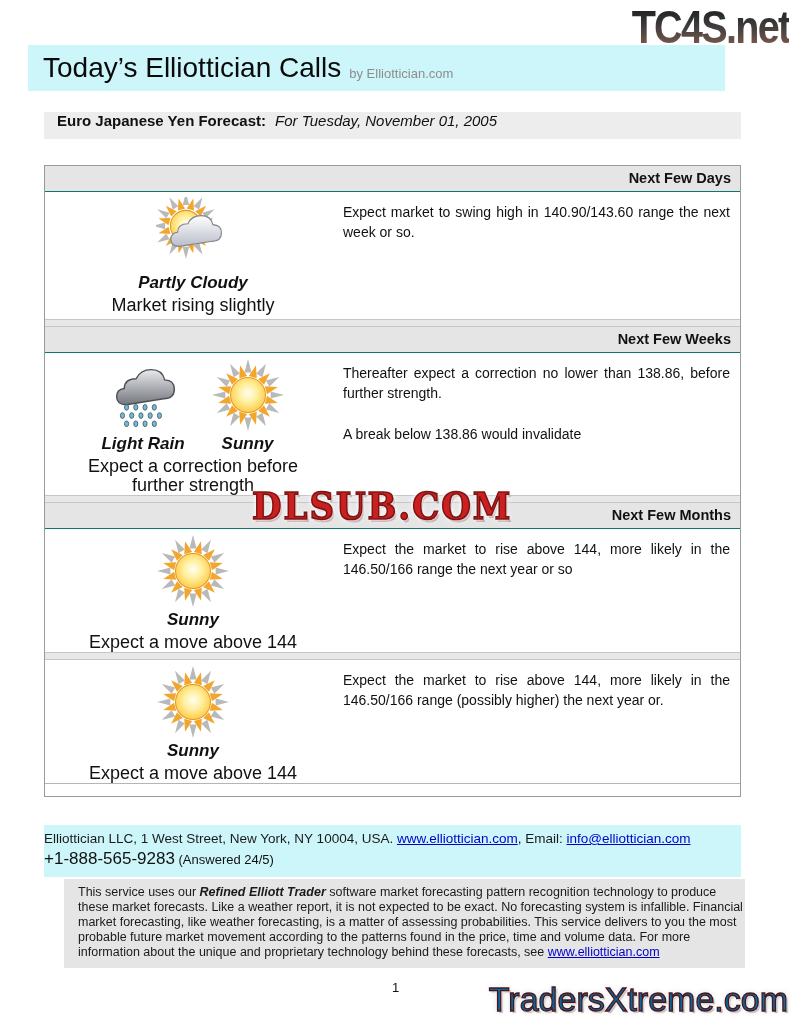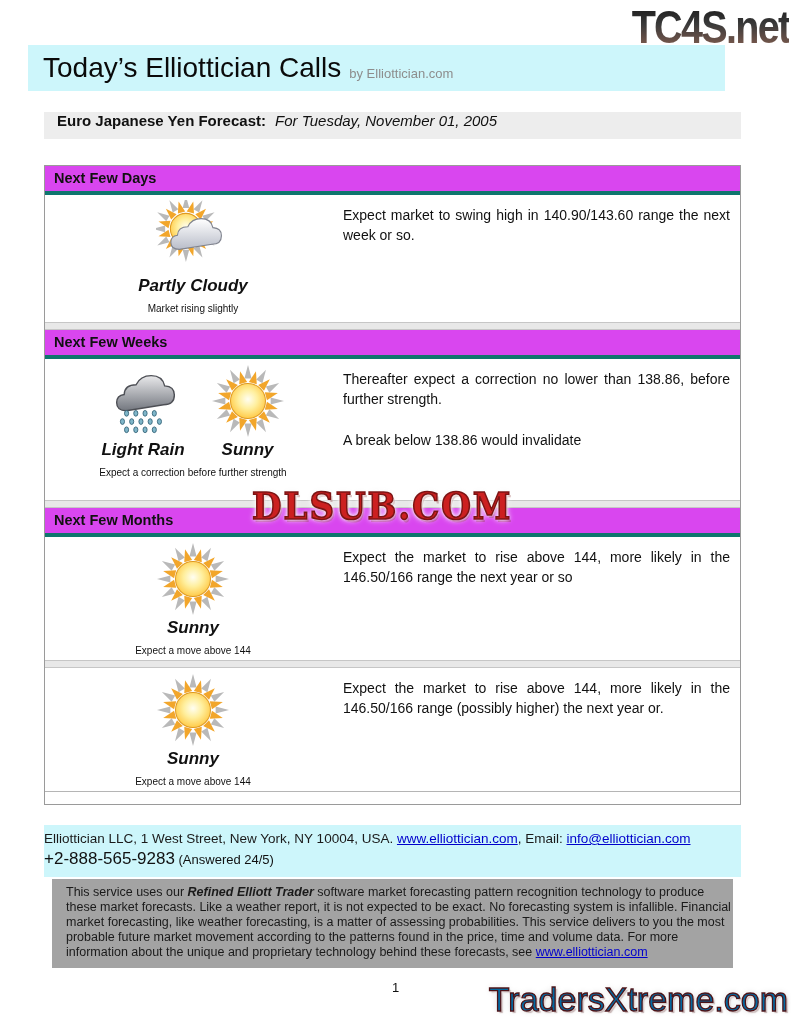--- a/index.html
+++ b/index.html
@@ -63,36 +63,37 @@
   .forecast-bar .fb-label { font-weight: bold; }
   .forecast-bar .fb-date { font-style: italic; margin-left: 9px; }
 
   
   .main-box {
     position: absolute; left: 44px; top: 165px; width: 697px;
     border: 1px solid #9a9a9a;
     background: #ffffff;
   }
   .sec-header {
-    background: #d946ef;
-    border-bottom: 4px solid #0f766e;
+    background: #e5e5e5;
+    border-bottom: 1px solid #0f766e;
     font-size: 14.5px; font-weight: bold;
     padding: 4px 9px 5px 9px;
+    text-align: right;
   }
   .sec-divider {
     height: 8px; background: #e8e8e8;
     border-top: 1px solid #c6c6c6; border-bottom: 1px solid #c6c6c6;
   }
   .sec-content { display: flex; background: #fff; }
   .sec-left { width: 296px; padding-top: 5px; text-align: center; }
   .icon-row { display: flex; justify-content: center; gap: 26px; }
   .icon-block { display: flex; flex-direction: column; align-items: center; }
   .icon-block svg { display: block; }
   .wx-label { font-size: 17px; font-weight: bold; font-style: italic; margin-top: 2px; }
-  .wx-sub { font-size: 10px; margin: 3px auto 0 auto; max-width: 245px; line-height: 19px; }
+  .wx-sub { font-size: 18px; margin: 3px auto 0 auto; max-width: 245px; line-height: 19px; }
   .sec-right { flex: 1; padding: 10px 10px 0 2px; }
   .sec-right p { font-size: 14px; line-height: 20px; text-align: justify; }
   .sec-right p + p { margin-top: 21px; }
   .sec-right p:empty { display: none; }
   .bottom-strip { height: 13px; background: #ffffff; border-top: 1px solid #b5b5b5; }
 
   .c1 { min-height: 127px; }
   .c2 { min-height: 141px; }
   .c3 { min-height: 123px; }
   .c4 { min-height: 117px; }
@@ -103,22 +104,22 @@
     background: #cdf6fb; 
     padding-top: 6px;
   }
   .footer-line1 { font-size: 13.5px; color: #1a1a1a; }
   .footer-line1 a, .link { color: #0000cc; text-decoration: underline; cursor: pointer; }
   .footer-line2 { margin-top: 3px; }
   .phone { font-size: 17px; }
   .phone-note { font-size: 13px; }
 
   .disclaimer {
-    position: absolute; left: 52px; top: 879px; width: 681px;
-    background: #a3a3a3;
+    position: absolute; left: 64px; top: 879px; width: 681px;
+    background: #e5e5e5;
     padding: 6px 2px 8px 14px;
     font-size: 12.5px; line-height: 15px; color: #1a1a1a;
   }
   .disclaimer .product { font-weight: bold; font-style: italic; }
 
   .page-num {
     position: absolute; left: 0; top: 980px; width: 791px;
     text-align: center; font-size: 13px;
   }
 </style>
@@ -309,21 +310,21 @@
     <div class="bottom-strip"></div>
   </div>
 
   <div class="wm-mid">DLSUB.COM</div>
 
   <div class="footer-bar">
     <div class="footer-line1">
       <span>Elliottician LLC, 1 West Street, New York, NY 10004, USA. </span><span class="link">www.elliottician.com</span><span>, Email: </span><span class="link">info@elliottician.com</span>
     </div>
     <div class="footer-line2">
-      <span class="phone">+2-888-565-9283</span><span class="phone-note"> (Answered 24/5)</span>
+      <span class="phone">+1-888-565-9283</span><span class="phone-note"> (Answered 24/5)</span>
     </div>
   </div>
 
   <div class="disclaimer">
     <span>This service uses our </span><span class="product">Refined Elliott Trader</span><span> software market forecasting pattern recognition technology to produce these market forecasts. Like a weather report, it is not expected to be exact. No forecasting system is infallible. Financial market forecasting, like weather forecasting, is a matter of assessing probabilities. This service delivers to you the most probable future market movement according to the patterns found in the price, time and volume data. For more information about the unique and proprietary technology behind these forecasts, see </span><span class="link">www.elliottician.com</span>
   </div>
 
   <div class="page-num">1</div>
 
   <div class="wm-bottom">TradersXtreme.com</div>

